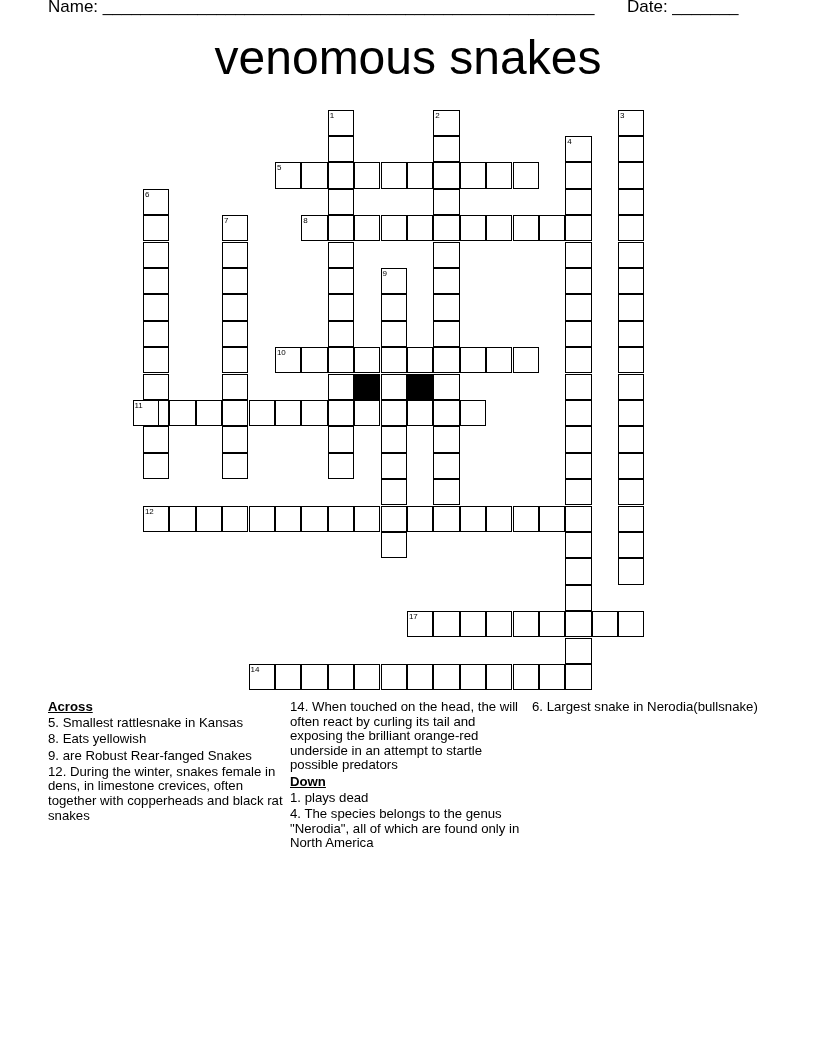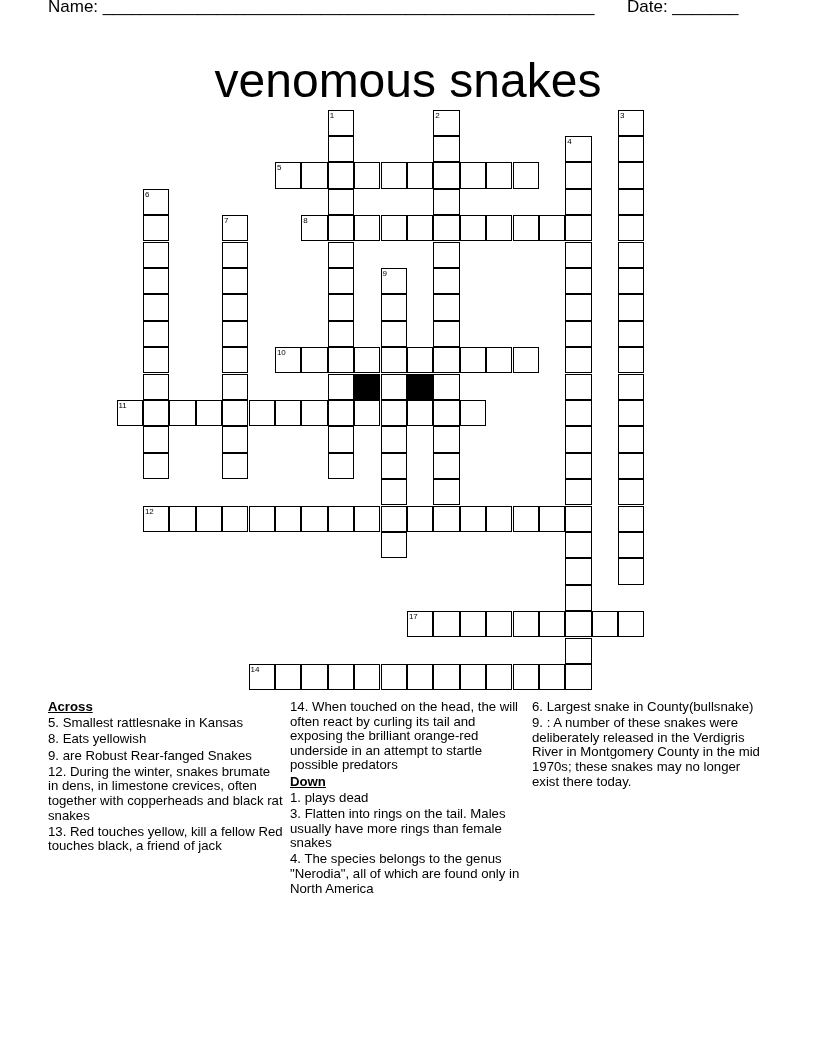--- a/index.html
+++ b/index.html
@@ -1,21 +1,21 @@
 <!DOCTYPE html>
 <html><head>
 <meta charset="utf-8">
 <style>
   html, body { margin: 0; padding: 0; background: #ffffff; }
   body { width: 816px; height: 1056px; position: relative; overflow: hidden;
          font-family: "Liberation Sans", sans-serif; color: #000; }
   .hdr { position: absolute; top: -3px; font-size: 17px; line-height: 20px; white-space: nowrap; }
   .hdr-name { left: 48px; }
   .hdr-date { left: 627px; }
-  .title { position: absolute; top: 51px; left: 0; width: 816px; text-align: center;
+  .title { position: absolute; top: 28px; left: 0; width: 816px; text-align: center;
            font-size: 48px; line-height: 60px; }
   #grid { position: absolute; left: 117px; top: 110px; }
   .cell { position: absolute; width: 26.4px; height: 26.4px; box-sizing: border-box;
           border: 1px solid #000; background: #fff; margin-left: -0.5px; margin-top: -0.5px; }
   .cell.black { background: #000; }
   .cell .num { position: absolute; left: 1px; top: 0px; font-size: 8px; line-height: 9px; color: #000; }
   .clues { position: absolute; top: 700px; font-size: 13.2px; line-height: 14.6px; }
   .col1 { left: 48px; width: 236px; }
   .col2 { left: 290px; width: 236px; }
   .col3 { left: 532px; width: 236px; }
@@ -167,21 +167,21 @@
     <div class="cell" style="left: 264px; top: 422.4px;"></div>
     <div class="cell" style="left: 158.4px; top: 237.6px;">
       <span class="num">10</span>
     </div>
     <div class="cell" style="left: 184.8px; top: 237.6px;"></div>
     <div class="cell" style="left: 237.6px; top: 237.6px;"></div>
     <div class="cell" style="left: 290.4px; top: 237.6px;"></div>
     <div class="cell" style="left: 343.2px; top: 237.6px;"></div>
     <div class="cell" style="left: 369.6px; top: 237.6px;"></div>
     <div class="cell" style="left: 396px; top: 237.6px;"></div>
-    <div class="cell" style="left: 0px; top: 290.4px;">
+    <div class="cell" style="left: 16px; top: 290.4px;">
       <span class="num">11</span>
     </div>
     <div class="cell" style="left: 52.8px; top: 290.4px;"></div>
     <div class="cell" style="left: 79.2px; top: 290.4px;"></div>
     <div class="cell" style="left: 132px; top: 290.4px;"></div>
     <div class="cell" style="left: 158.4px; top: 290.4px;"></div>
     <div class="cell" style="left: 184.8px; top: 290.4px;"></div>
     <div class="cell" style="left: 237.6px; top: 290.4px;"></div>
     <div class="cell" style="left: 290.4px; top: 290.4px;"></div>
     <div class="cell" style="left: 343.2px; top: 290.4px;"></div>
@@ -228,28 +228,25 @@
     <div class="cell" style="left: 422.4px; top: 554.4px;"></div>
     <div class="cell black" style="left: 237.6px; top: 264px;"></div>
     <div class="cell black" style="left: 290.4px; top: 264px;"></div>
   </div>
 
 <div class="clues col1">
   <div class="sec">Across</div>
   <div class="clue"><b>5.</b> <span>Smallest rattlesnake in Kansas</span></div>
   <div class="clue"><b>8.</b> <span>Eats yellowish</span></div>
   <div class="clue"><b>9.</b> <span>are Robust Rear-fanged Snakes</span></div>
-  <div class="clue"><b>12.</b> <span>During the winter, snakes brumate in dens, in limestone crevices, often together with copperheads and black rat snakes</span></div>
-  <div class="clue"><b>13.</b> <span>Red touches yellow, kill a fellow Red touches black, a friend of jack</span></div>
+  <div class="clue"><b>12.</b> <span>During the winter, snakes female in dens, in limestone crevices, often together with copperheads and black rat snakes</span></div>
 </div>
 
 <div class="clues col2">
   <div class="clue"><b>14.</b> <span>When touched on the head, the will often react by curling its tail and exposing the brilliant orange-red underside in an attempt to startle possible predators</span></div>
   <div class="sec">Down</div>
   <div class="clue"><b>1.</b> <span>plays dead</span></div>
-  <div class="clue"><b>3.</b> <span>Flatten into rings on the tail. Males usually have more rings than female snakes</span></div>
   <div class="clue"><b>4.</b> <span>The species belongs to the genus "Nerodia", all of which are found only in North America</span></div>
 </div>
 
 <div class="clues col3">
-  <div class="clue"><b>6.</b> <span>Largest snake in County(bullsnake)</span></div>
-  <div class="clue"><b>9.</b> <span>: A number of these snakes were deliberately released in the Verdigris River in Montgomery County in the mid 1970s; these snakes may no longer exist there today.</span></div>
+  <div class="clue"><b>6.</b> <span>Largest snake in Nerodia(bullsnake)</span></div>
 </div>
 
 </body></html>

